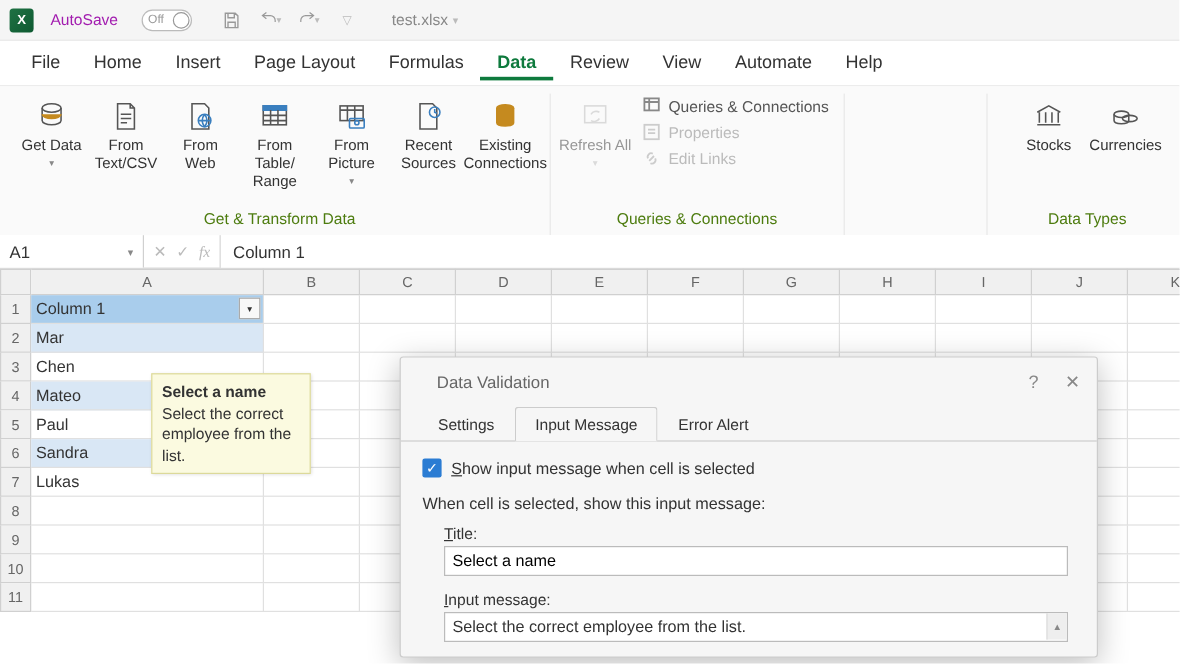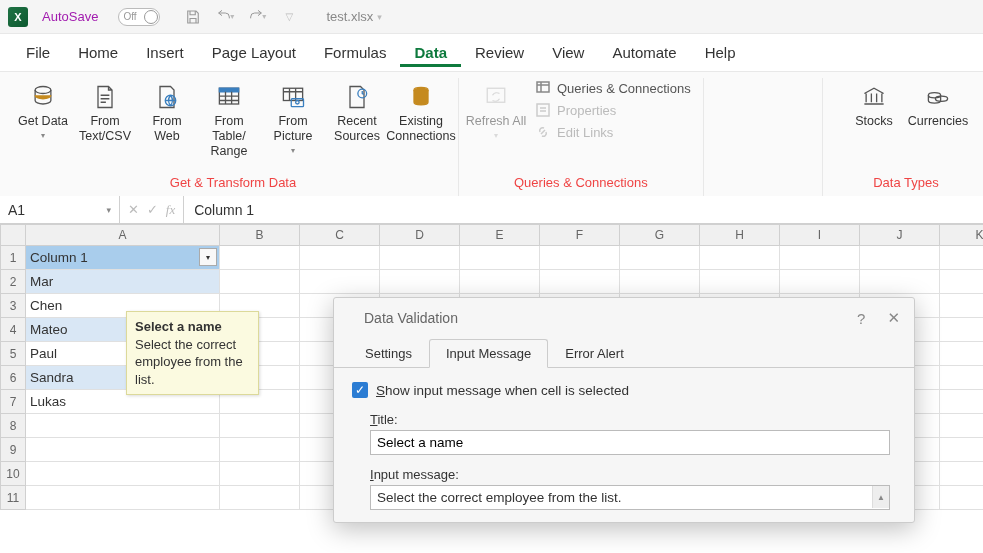--- a/index.html
+++ b/index.html
@@ -28,21 +28,21 @@
 .ribbon-group { display: flex; flex-direction: column; align-items: center; border-right: 1px solid #e8e8e8; padding: 0 6px; }
 .ribbon-group.last { border-right: none; }
 .rg-buttons { display: flex; gap: 2px; flex: 1; align-items: flex-start; }
 .rg-button { display: flex; flex-direction: column; align-items: center; justify-content: flex-start; width: 62px; padding: 4px 0; cursor: pointer; font-size: 12.5px; text-align: center; line-height: 1.2; gap: 2px; }
 .rg-button.sm { width: 58px; }
 .rg-icon { width: 34px; height: 30px; display: flex; align-items: center; justify-content: center; }
 .rg-icon svg { width: 28px; height: 28px; stroke: #555; fill: none; stroke-width: 1.5; }
 .rg-icon.color svg .accent { stroke: #c58a1f; fill: #c58a1f; }
 .rg-icon.blue svg .accent { stroke: #3a7fbf; }
 .rg-icon.muted svg { stroke: #bbb; }
-.rg-label { font-size: 13px; color: #ef4444; padding-bottom: 6px; }
+.rg-label { font-size: 13px; color: #4d7c0f; padding-bottom: 6px; }
 .rg-vlist { display: flex; flex-direction: column; gap: 6px; padding: 2px 6px 0 6px; }
 .rg-vitem { display: flex; align-items: center; gap: 6px; font-size: 13px; color: #555; cursor: pointer; }
 .rg-vitem.disabled { color: #bbb; cursor: default; }
 .rg-vitem .mini { width: 16px; height: 16px; }
 .rg-vitem .mini svg { width: 16px; height: 16px; stroke: #888; fill: none; stroke-width: 1.5; }
 .rg-vitem.disabled .mini svg { stroke: #ccc; }
 
 
 .formulabar { height: 28px; display: flex; align-items: center; border-bottom: 1px solid #d0d0d0; }
 .fb-name { width: 120px; border-right: 1px solid #d0d0d0; padding: 0 8px; height: 100%; display: flex; align-items: center; justify-content: space-between; background: #fff; }
@@ -489,20 +489,21 @@
   <div class="dlg-tabs">
     <div class="dlg-tab">Settings</div>
     <div class="dlg-tab active">Input Message</div>
     <div class="dlg-tab">Error Alert</div>
   </div>
   <div class="dlg-content">
     <div class="dlg-check">
       <div class="cb">✓</div>
       <span class="lbl"><span class="ul">S</span><span>how input message when cell is selected</span></span>
     </div>
+    <div class="dlg-sub">When cell is selected, show this input message:</div>
     <div class="dlg-field-lbl"><span class="ul">T</span><span>itle:</span></div>
     <input class="dlg-input" value="Select a name" style="">
     <div class="dlg-field-lbl"><span class="ul">I</span><span>nput message:</span></div>
     <div class="dlg-textarea">
       <span>Select the correct employee from the list.</span>
       <div class="sbar">▲</div>
     </div>
   </div>
 </div>
 

